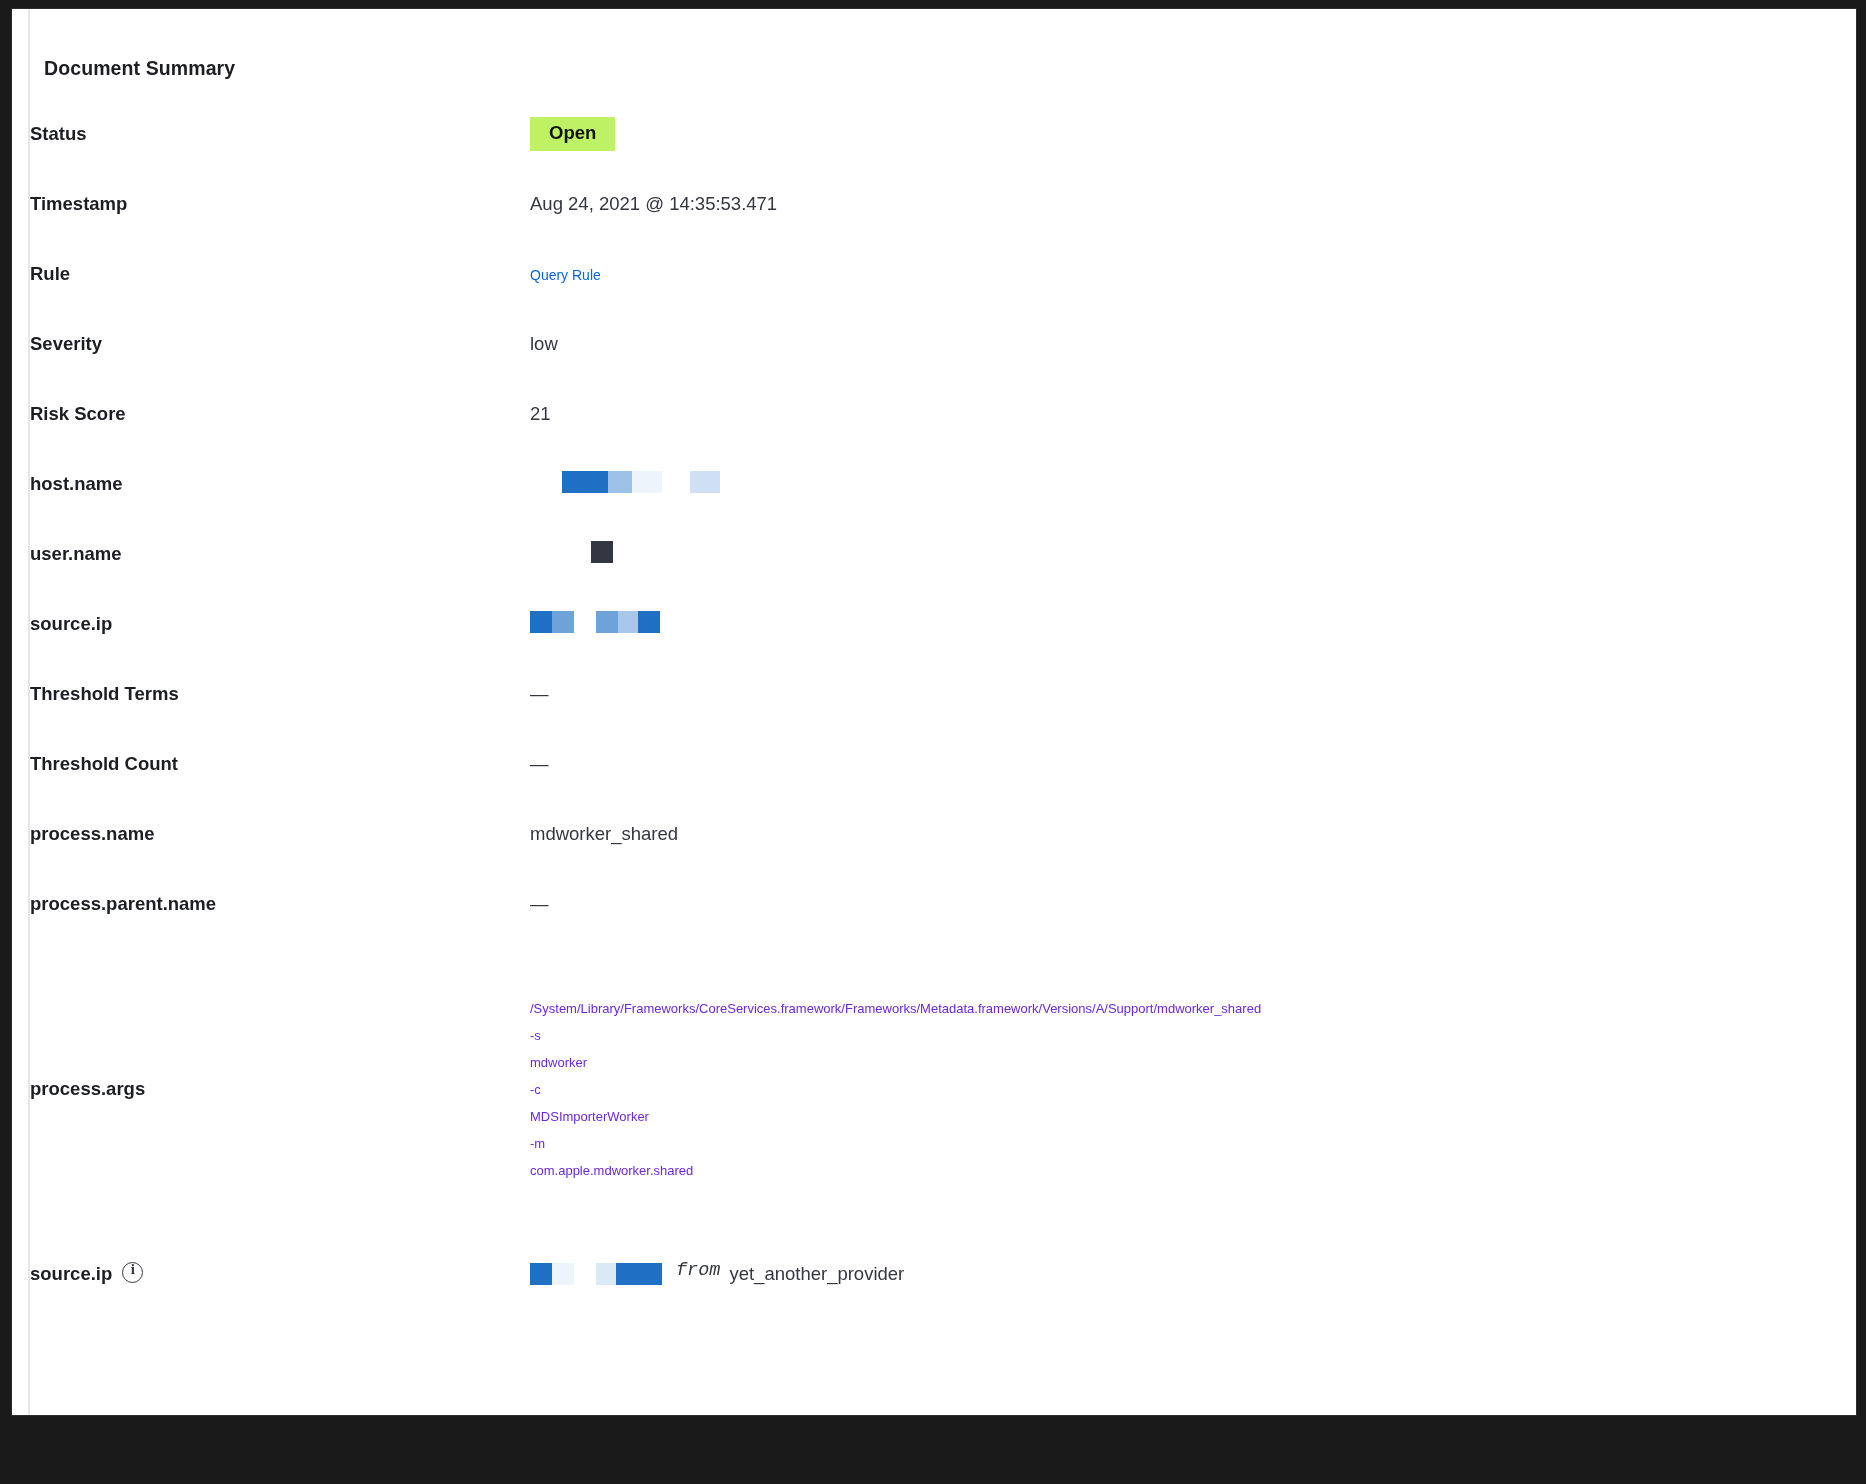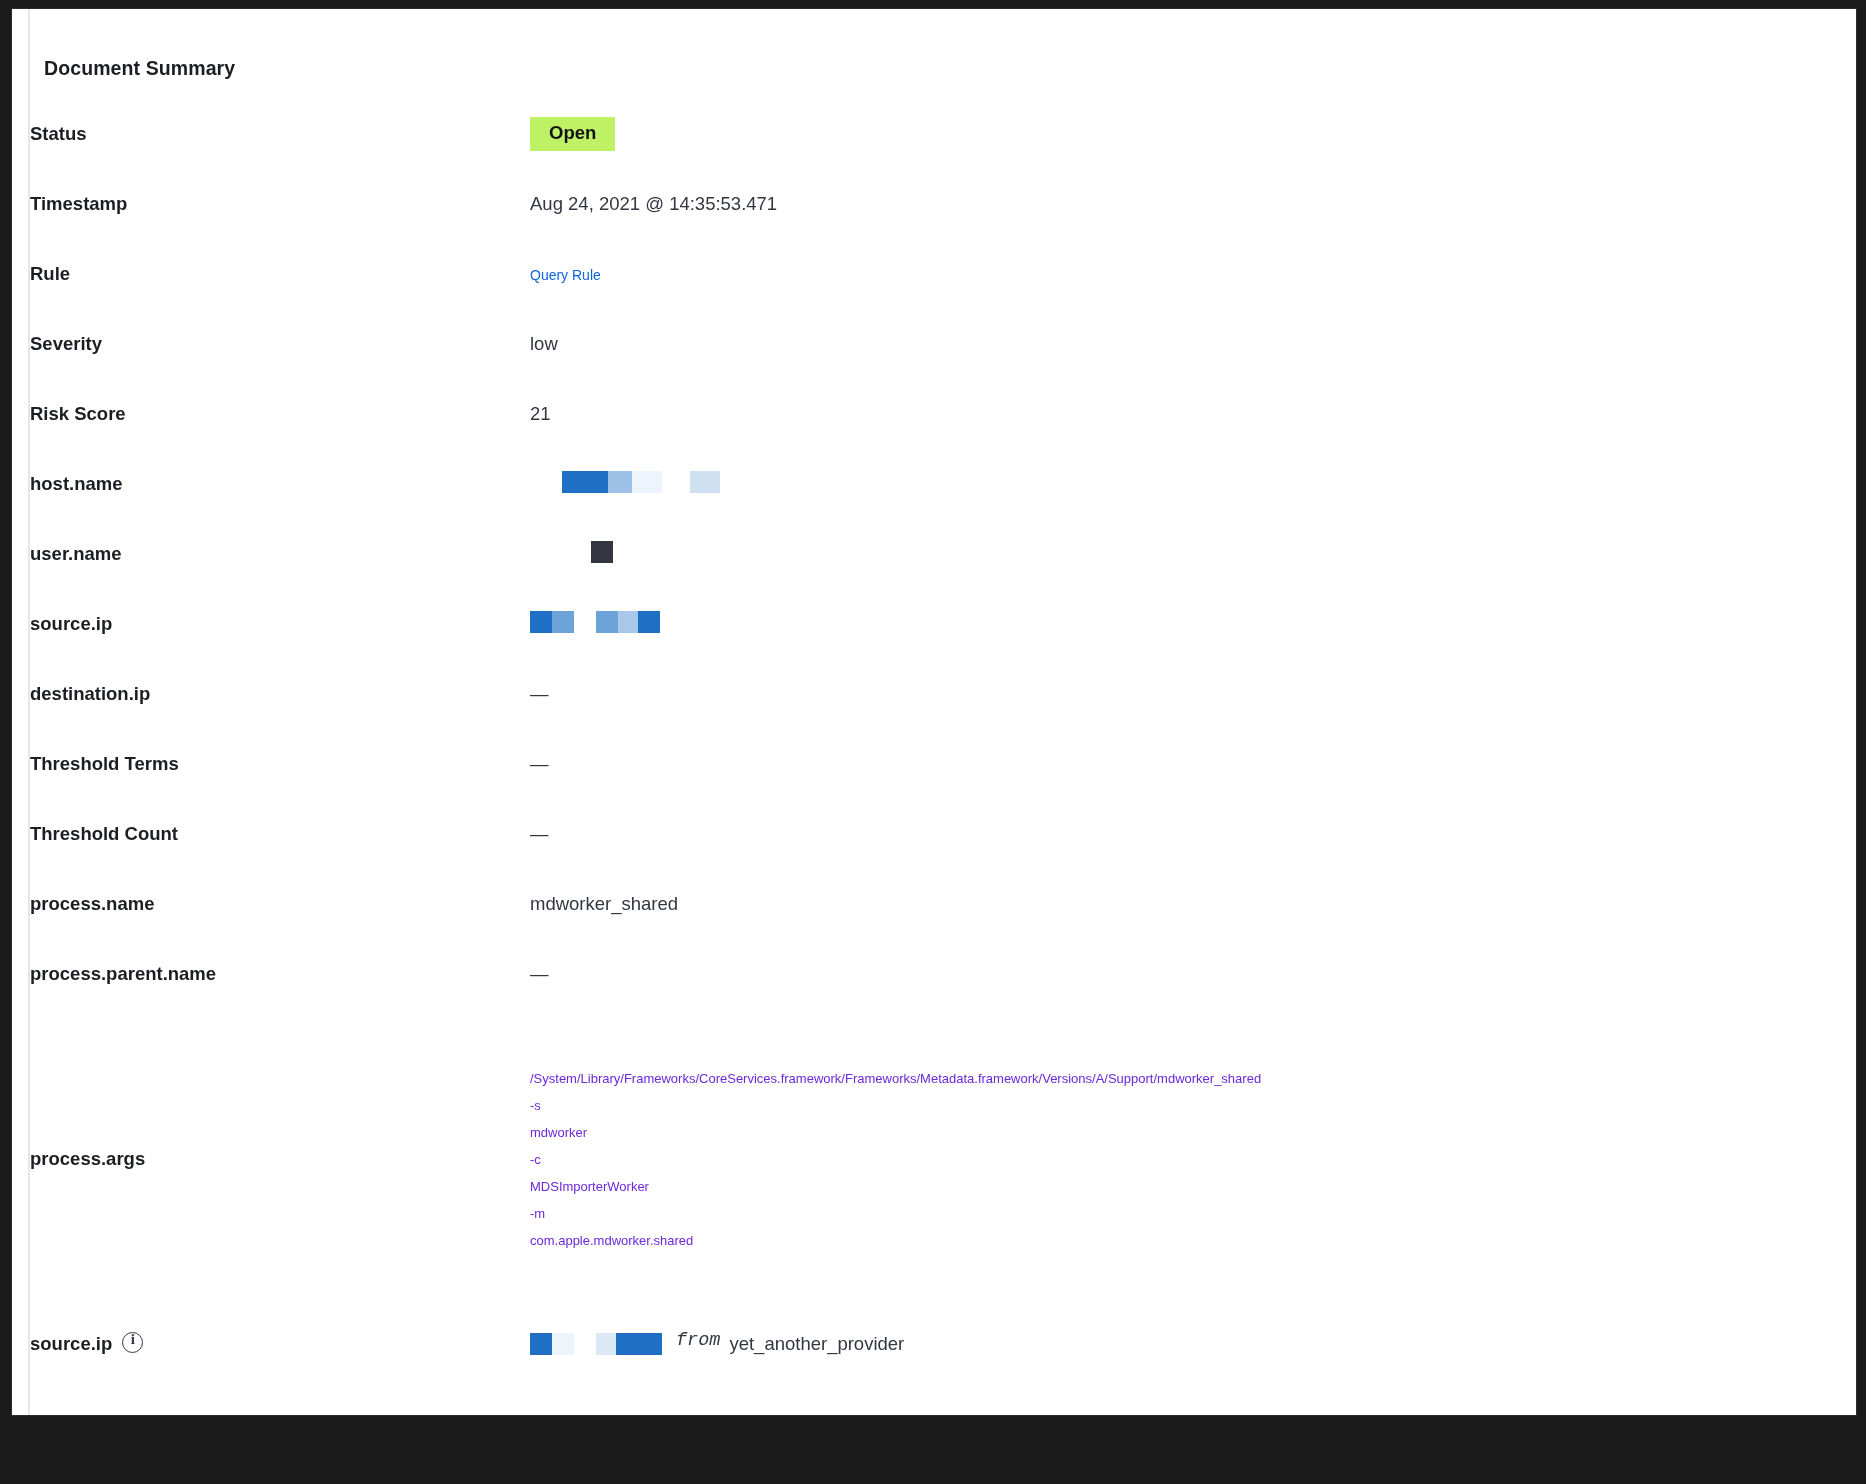--- a/index.html
+++ b/index.html
@@ -221,24 +221,20 @@
               <span class="blk" style="width:22px;background:#1f6fc4"></span>
               <span class="blk" style="width:22px;background:#6ea3da"></span>
               <span class="gap" style="width:22px"></span>
               <span class="blk" style="width:22px;background:#6ea3da"></span>
               <span class="blk" style="width:20px;background:#a9c8e9"></span>
               <span class="blk" style="width:22px;background:#1f6fc4"></span>
             </span>
           </td>
         </tr>
 
-        <tr class="row">
-          <td class="label">destination.ip</td>
-          <td class="value dash">—</td>
-        </tr>
 
         <tr class="row">
           <td class="label">Threshold Terms</td>
           <td class="value dash">—</td>
         </tr>
 
         <tr class="row">
           <td class="label">Threshold Count</td>
           <td class="value dash">—</td>
         </tr>

